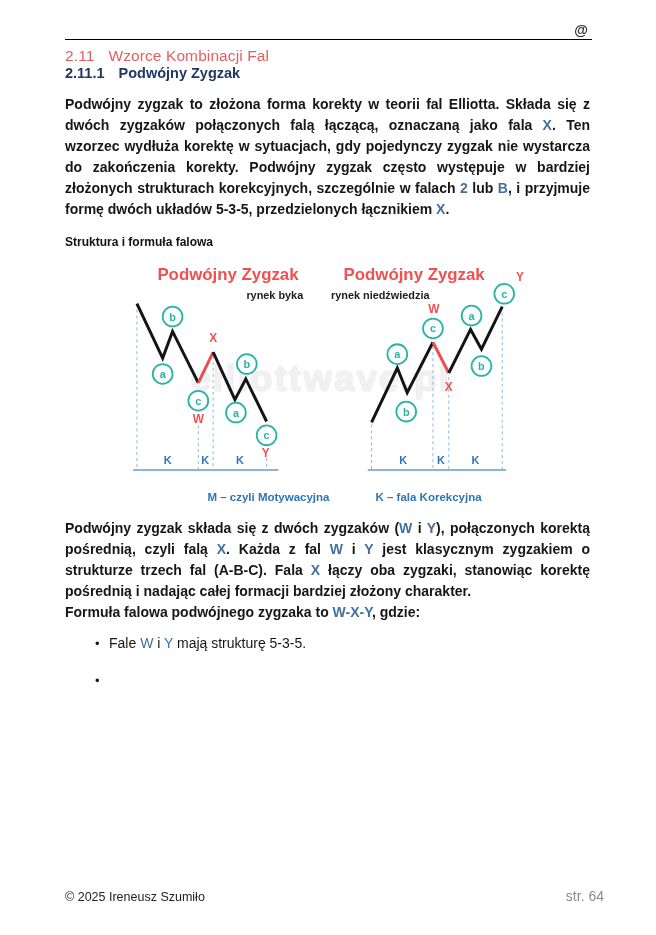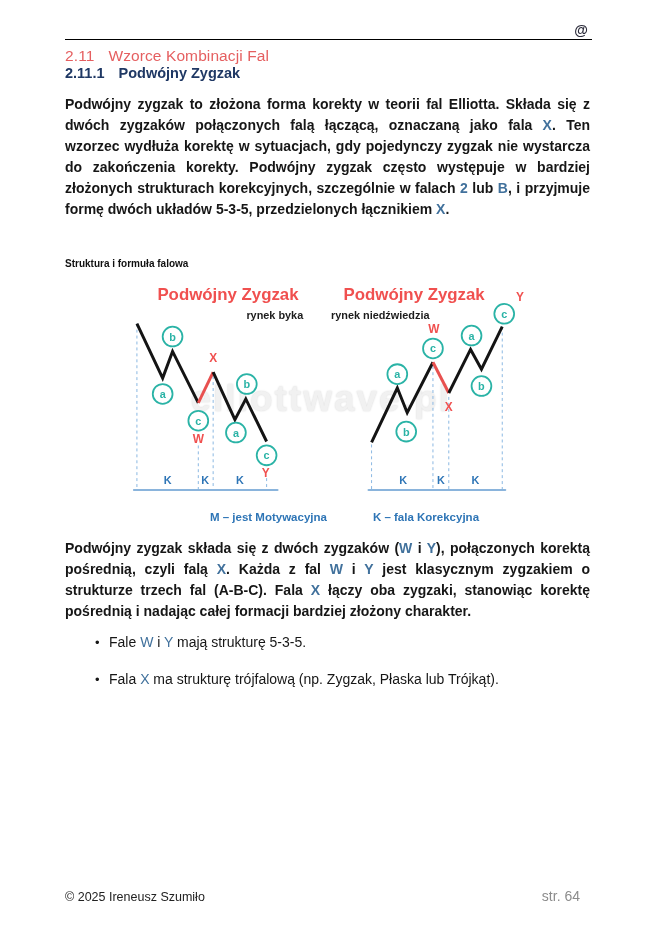--- a/index.html
+++ b/index.html
@@ -37,22 +37,22 @@
   
   .para {
     margin-top: 13px;
     font-size: 14px; line-height: 21px;
     text-align: justify; color: #161616; font-weight: bold;
   }
   .para.no-top { margin-top: 0; }
   .seg-blue { color: #41719c; }
 
   .h3 {
-    margin-top: 38px;
-    font-size: 10px; font-weight: bold; color: #111;
+    margin-top: 15px;
+    font-size: 12px; font-weight: bold; color: #111;
   }
 
   
   .figure { margin-top: 9px; position: relative; }
   .diagrams {
     position: relative;
     width: 398px; margin: 0 auto;
     display: flex; gap: 2px;
   }
   .watermark {
@@ -75,21 +75,21 @@
 
   
   .bullets { margin: 2px 0 0 0; }
   .bullet-line {
     display: flex; font-size: 14px; line-height: 37px; color: #161616;
   }
   .bullet-dot { width: 14px; margin-left: 30px; font-size: 13px; }
 
   
   .footer {
-    position: absolute; left: 65px; right: 76px; top: 888px;
+    position: absolute; left: 65px; right: 52px; top: 888px;
     display: flex; justify-content: space-between; align-items: baseline;
   }
   .footer .copyright { font-size: 12.5px; color: #222; }
   .footer .pagenum { font-size: 14px; color: #8c8c8c; }
 
   
   svg text { font-family: "Liberation Sans", "DejaVu Sans", sans-serif; }
   .dg-title { font-size: 17px; font-weight: bold; fill: #f0504f; }
   .dg-sub { font-size: 11px; font-weight: bold; fill: #1c1c1c; }
   .dg-wave { fill: none; stroke: #141414; stroke-width: 3; stroke-linejoin: miter; }
@@ -191,35 +191,35 @@
         <text class="dg-letter" x="177" y="39">c</text>
         <text class="dg-red" x="193" y="22">Y</text>
 
         <text class="dg-k" x="75" y="207">K</text>
         <text class="dg-k" x="113" y="207">K</text>
         <text class="dg-k" x="148" y="207">K</text>
       </svg>
     </div>
 
     <div class="legend-row">
-      <span>M – jest Motywacyjna</span>
+      <span>M – czyli Motywacyjna</span>
       <span>K – fala Korekcyjna</span>
     </div>
   </div>
 
   <p class="para" style="margin-top:15px"><span>Podwójny zygzak składa się z dwóch zygzaków (</span><span class="seg-blue">W</span><span> i </span><span class="seg-blue">Y</span><span>), połączonych korektą pośrednią, czyli falą </span><span class="seg-blue">X</span><span>. Każda z fal </span><span class="seg-blue">W</span><span> i </span><span class="seg-blue">Y</span><span> jest klasycznym zygzakiem o strukturze trzech fal (A-B-C). Fala </span><span class="seg-blue">X</span><span> łączy oba zygzaki, stanowiąc korektę pośrednią i nadając całej formacji bardziej złożony charakter.</span></p>
+  <p class="para no-top"><span>Formuła falowa podwójnego zygzaka to </span><span class="seg-blue">W-X-Y</span><span>, gdzie:</span></p>
 
   <div class="bullets">
     <div class="bullet-line">
       <span class="bullet-dot">•</span>
       <span><span>Fale </span><span class="seg-blue">W</span><span> i </span><span class="seg-blue">Y</span><span> mają strukturę 5-3-5.</span></span>
     </div>
     <div class="bullet-line">
       <span class="bullet-dot">•</span>
-      <span><span>Fala </span><span class="seg-blue">X</span><span> ma strukturę trójfalową (np. Zygzak, Płaska lub Trójkąt).</span></span>
     </div>
   </div>
 
 
 </div>
 
 <div class="footer">
   <span class="copyright">© 2025 Ireneusz Szumiło</span>
   <span class="pagenum">str. 64</span>
 </div>

